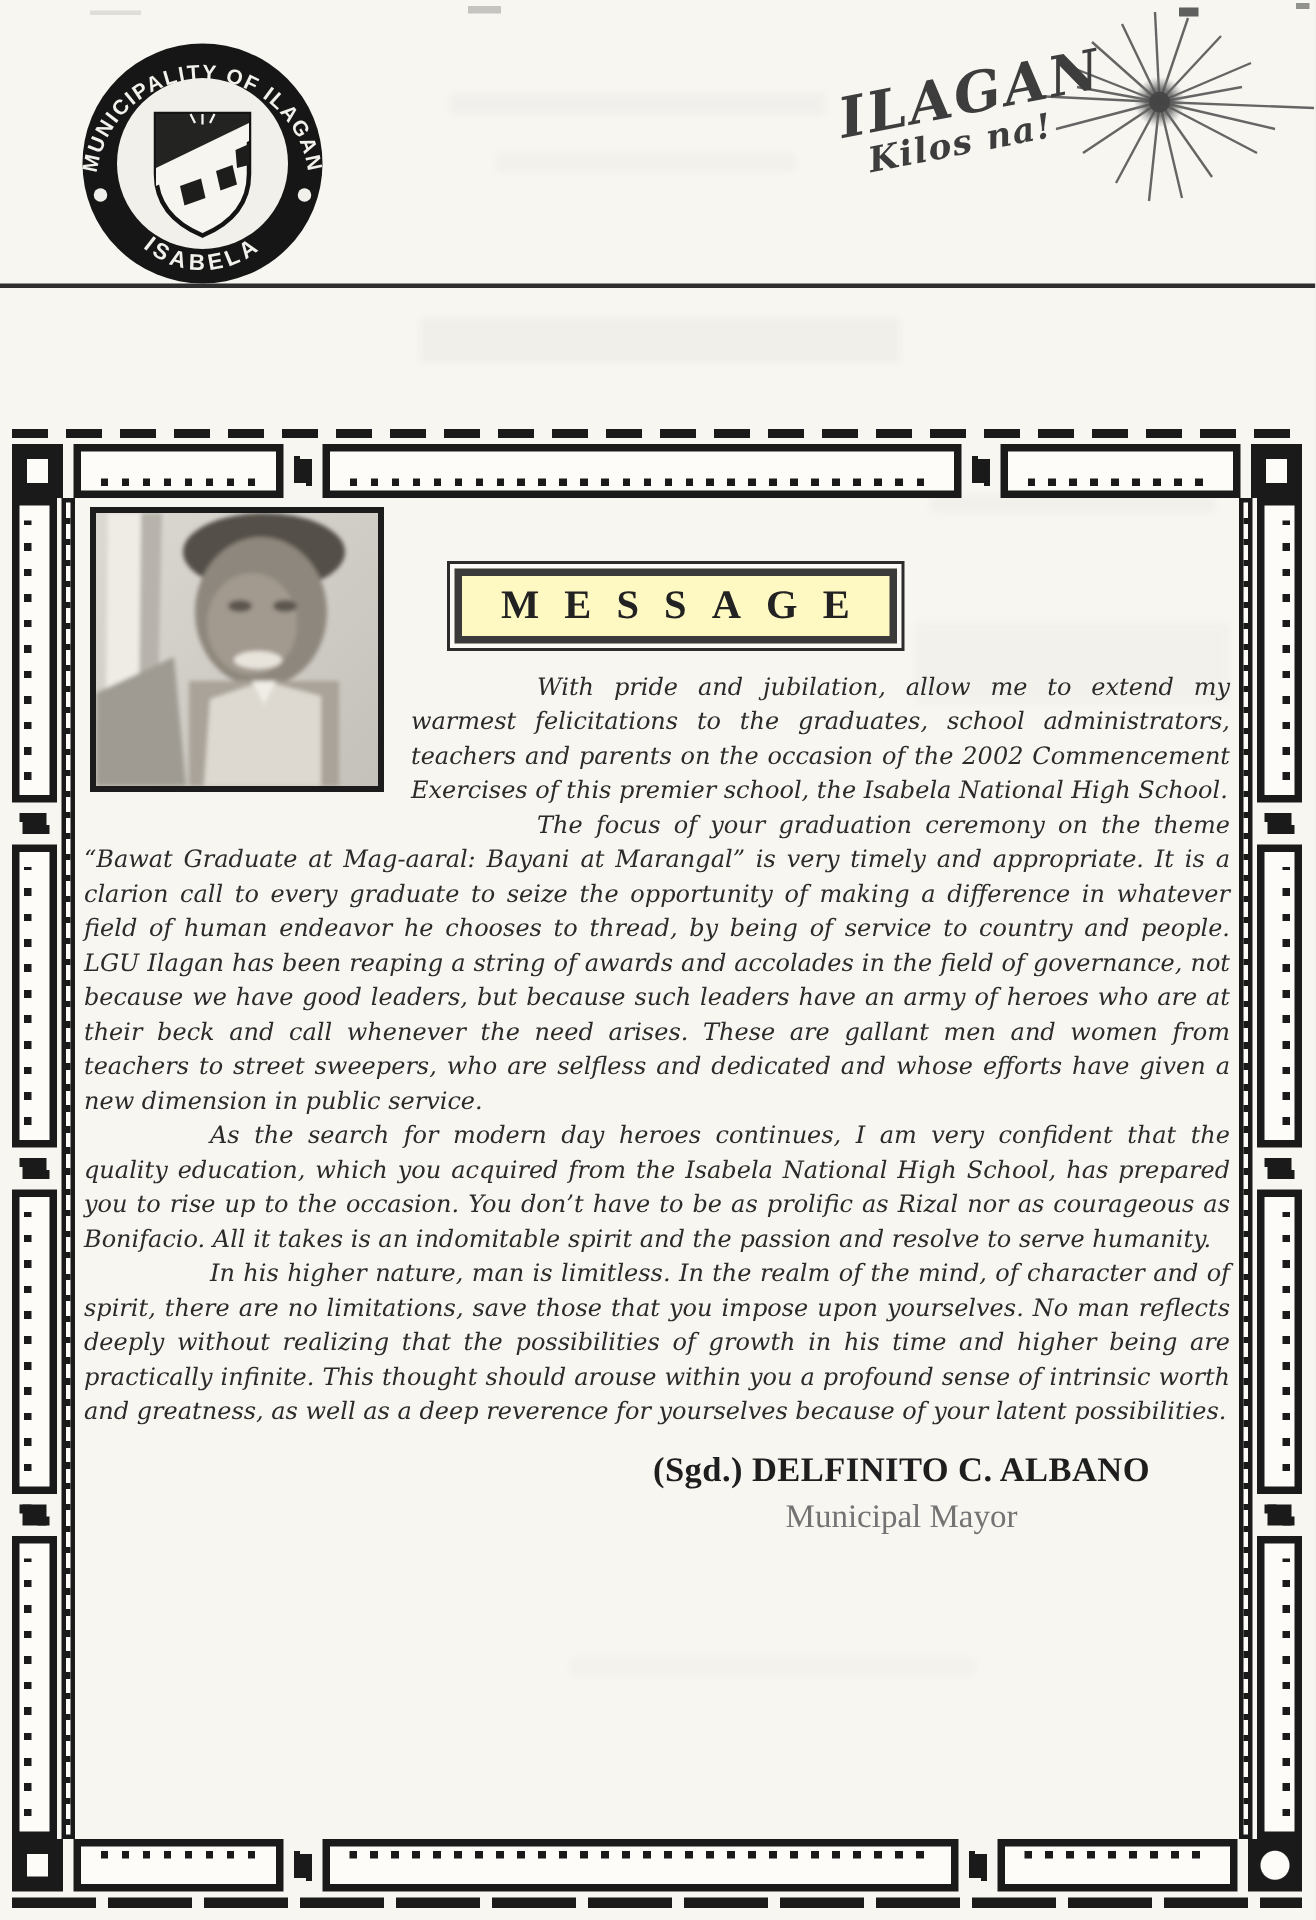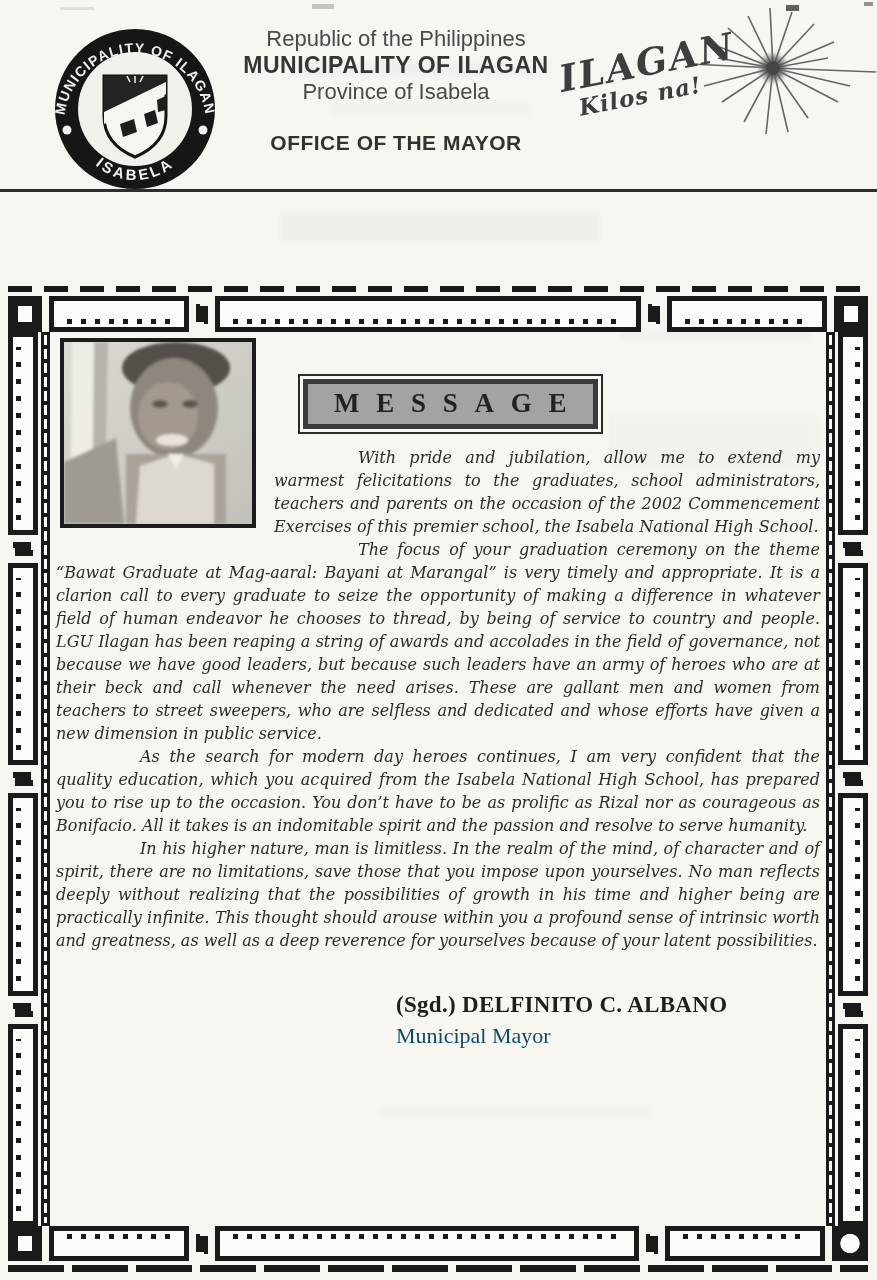--- a/index.html
+++ b/index.html
@@ -42,26 +42,26 @@
   .frame-right .seg-v{background-position:calc(100% - 3px) 10px;}
   .motif-v{flex:0 0 14px;align-self:center;width:16px;background:#1a1a1a;box-shadow:-6px -4px 0 -4px #1a1a1a,6px 4px 0 -4px #1a1a1a;}
   .track-thin{flex:0 0 9px;box-sizing:border-box;border:3px solid #1a1a1a;background-color:#fdfcf9;background-image:repeating-linear-gradient(0deg,#1a1a1a 0 4px,transparent 4px 14px);background-size:3px calc(100% - 12px);background-repeat:no-repeat;background-position:center 6px;}
 
   
   .frame-content{position:absolute;left:50px;right:51px;top:332px;bottom:54px;padding:2px 6px;box-sizing:border-box;}
   .photo{float:left;width:188px;height:182px;border:4px solid #1c1c1c;margin:4px 18px 18px 4px;background:#cfccc6;}
   .photo svg{display:block;width:100%;height:100%;}
   .title-wrap{overflow:hidden;margin-top:40px;}
   .title-box{display:inline-block;margin-left:24px;border:2px solid #2c2c2c;padding:3px;background:#fbfaf6;}
-  .title-box-inner{display:inline-block;border:5px solid #3a3a3a;background:#a3a3a3;padding:4px 10px 6px 26px;font-family:"Liberation Serif",serif;font-size:27px;font-weight:bold;color:#222;letter-spacing:.62em;line-height:30px;}
+  .title-box-inner{display:inline-block;border:5px solid #3a3a3a;background:#fef9c3;padding:4px 10px 6px 26px;font-family:"Liberation Serif",serif;font-size:27px;font-weight:bold;color:#222;letter-spacing:.62em;line-height:30px;}
   .body-text p{margin:0;font-family:"DejaVu Serif",serif;font-style:italic;font-size:16px;line-height:23px;text-align:justify;text-indent:84px;color:#2b2b2b;}
   .body-text p.first{margin-top:12px;}
-  .sig{margin:40px 14px 0 auto;width:410px;text-align:left;}
+  .sig{margin:15px 14px 0 auto;width:410px;text-align:center;}
   .sig-name{font-family:"Liberation Serif",serif;font-weight:bold;font-size:23px;color:#1e1e1e;letter-spacing:.3px;}
-  .sig-title{font-family:"Liberation Serif",serif;font-size:22px;color:#0c4a6e;margin-top:5px;}
+  .sig-title{font-family:"Liberation Serif",serif;font-size:22px;color:#737373;margin-top:5px;}
 </style>
 </head>
 <body>
 
 <div class="page">
 
   <div class="mark" style="left:312px;top:4px;width:22px;height:5px;opacity:.25"></div>
   <div class="mark" style="left:786px;top:5px;width:13px;height:6px;opacity:.75"></div>
   <div class="mark" style="left:60px;top:7px;width:34px;height:3px;opacity:.12"></div>
   <div class="mark" style="left:864px;top:2px;width:9px;height:4px;opacity:.5"></div>
@@ -94,26 +94,20 @@
       <polygon points="52,86 114,56 114,68 52,98" fill="#f6f5f0"></polygon>
       <polygon points="68,98 82,93 85,106 71,111" fill="#1d1d1b"></polygon>
       <polygon points="92,88 103,84 106,97 95,101" fill="#1d1d1b"></polygon>
       <polygon points="105,74 114,70 114,84 106,86" fill="#1d1d1b"></polygon>
       <line x1="78" y1="56" x2="75" y2="50" stroke="#f6f5f0" stroke-width="1.5"></line>
       <line x1="83" y1="57" x2="83" y2="50" stroke="#f6f5f0" stroke-width="1.5"></line>
       <line x1="88" y1="56" x2="91" y2="50" stroke="#f6f5f0" stroke-width="1.5"></line>
     </svg>
   </div>
 
-  <div class="header-center">
-    <div class="hc-l1">Republic of the Philippines</div>
-    <div class="hc-l2">MUNICIPALITY OF ILAGAN</div>
-    <div class="hc-l3">Province of Isabela</div>
-    <div class="hc-l4">OFFICE OF THE MAYOR</div>
-  </div>
 
   <div class="starburst">
     <svg viewBox="0 0 189 140" xmlns="http://www.w3.org/2000/svg">
       <defs>
         <radialGradient id="burstCore" cx="50%" cy="50%" r="50%">
           <stop offset="0%" stop-color="#3c3c3c" stop-opacity="1"></stop>
           <stop offset="55%" stop-color="#5a5a5a" stop-opacity=".75"></stop>
           <stop offset="100%" stop-color="#8a8a8a" stop-opacity="0"></stop>
         </radialGradient>
       </defs>

